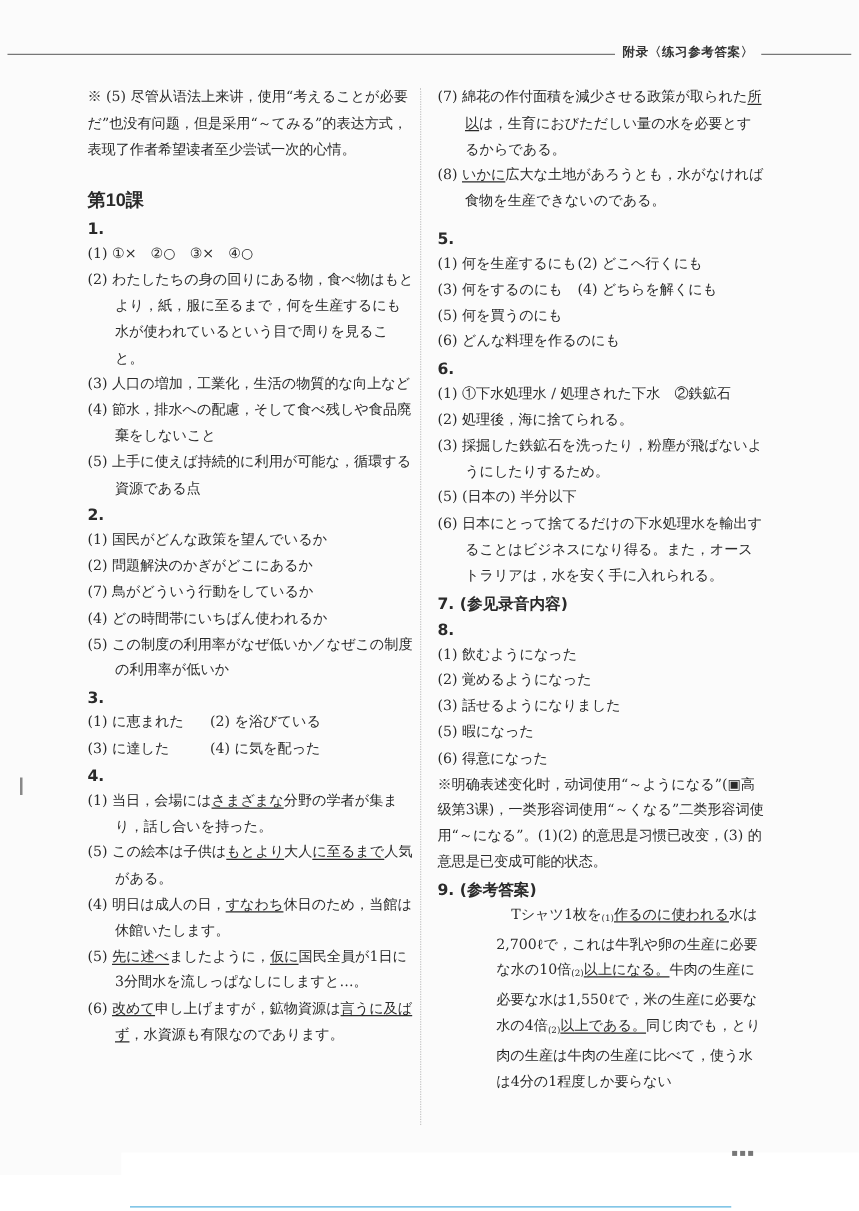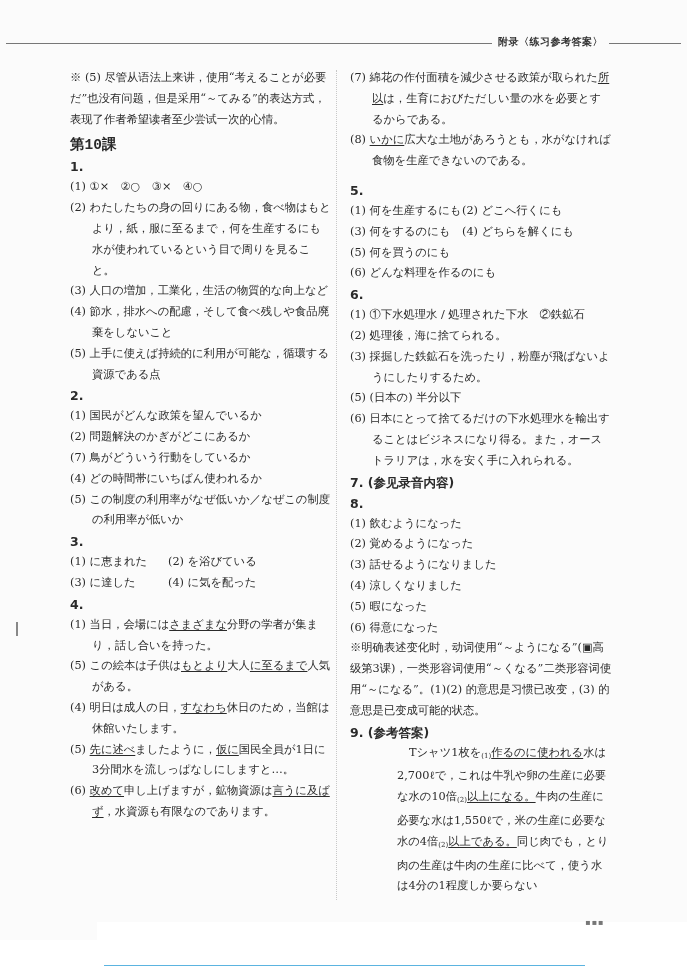--- a/index.html
+++ b/index.html
@@ -56,24 +56,24 @@
       top: 68px;
       width: 262px;
       font-size: 11.3px;
       line-height: 20.8px;
     }
     .col.left { left: 70px; }
     .col.right { left: 350px; }
     .para { margin: 0; }
     .note { text-indent: 0; }
     .lesson-title {
-      font-family: Liberation Mono, monospace;
+      font-family: Liberation Sans, sans-serif;
       font-weight: bold;
       font-size: 14.5px;
-      margin-top: 4px;
+      margin-top: 20px;
       line-height: 22px;
     }
     .qnum {
       font-family: "DejaVu Sans", sans-serif;
       font-weight: bold;
       font-size: 12.5px;
       line-height: 21px;
     }
     .item {
       padding-left: 22px;
@@ -202,21 +202,20 @@
     <div class="item">(3) 採掘した鉄鉱石を洗ったり，粉塵が飛ばないようにしたりするため。</div>
     <div class="item">(5) (日本の) 半分以下</div>
     <div class="item">(6) 日本にとって捨てるだけの下水処理水を輸出することはビジネスになり得る。また，オーストラリアは，水を安く手に入れられる。</div>
 
     <div class="qnum">7. (参见录音内容)</div>
 
     <div class="qnum">8.</div>
     <div class="item">(1) 飲むようになった</div>
     <div class="item">(2) 覚めるようになった</div>
     <div class="item">(3) 話せるようになりました</div>
-    <div class="item">(4) 涼しくなりました</div>
     <div class="item">(5) 暇になった</div>
     <div class="item">(6) 得意になった</div>
     <p class="para">※明确表述变化时，动词使用“～ようになる”(▣高级第3课)，一类形容词使用“～くなる”二类形容词使用“～になる”。(1)(2) 的意思是习惯已改变，(3) 的意思是已变成可能的状态。</p>
 
     <div class="qnum">9. (参考答案)</div>
     <p class="para answer-para">
       <span>Tシャツ1枚を</span><span class="sub">(1)</span><span class="u">作るのに使われる</span><span>水は2,700ℓで，これは牛乳や卵の生産に必要な水の10倍</span><span class="sub">(2)</span><span class="u">以上になる。</span><span>牛肉の生産に必要な水は1,550ℓで，米の生産に必要な水の4倍</span><span class="sub">(2)</span><span class="u">以上である。</span><span>同じ肉でも，とり肉の生産は牛肉の生産に比べて，使う水は4分の1程度しか要らない</span>
     </p>
   </div>
 </div>

